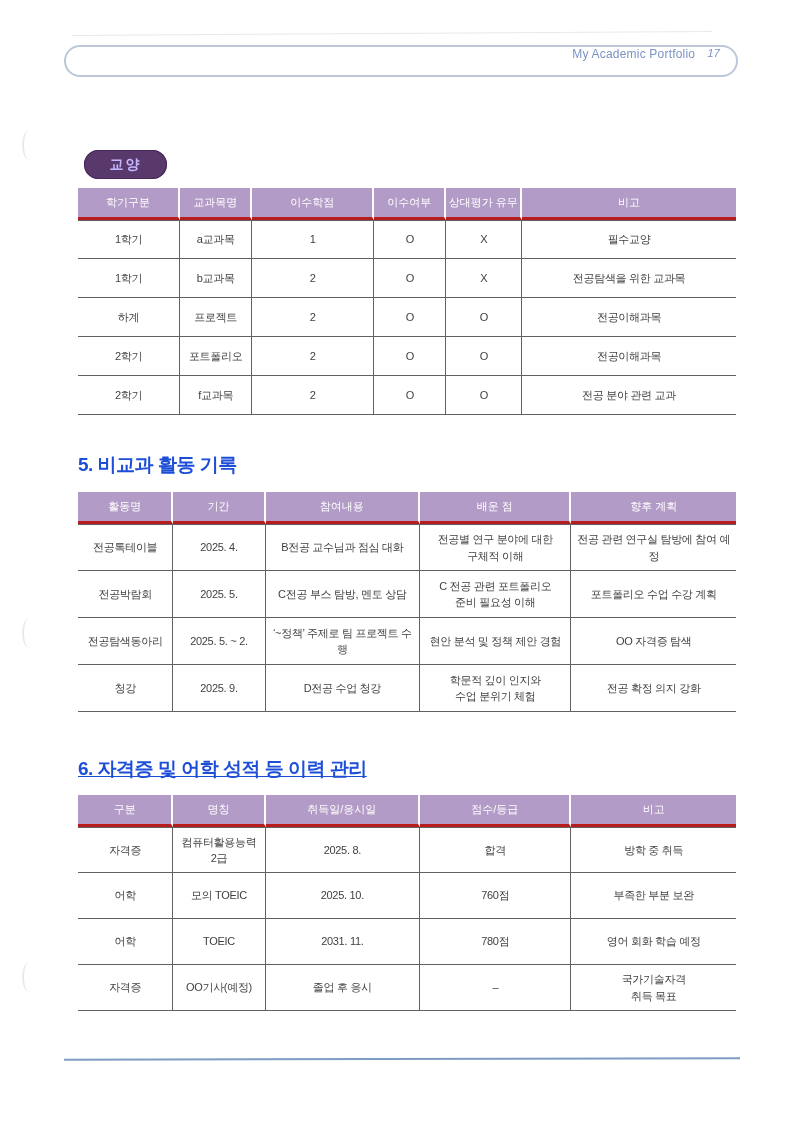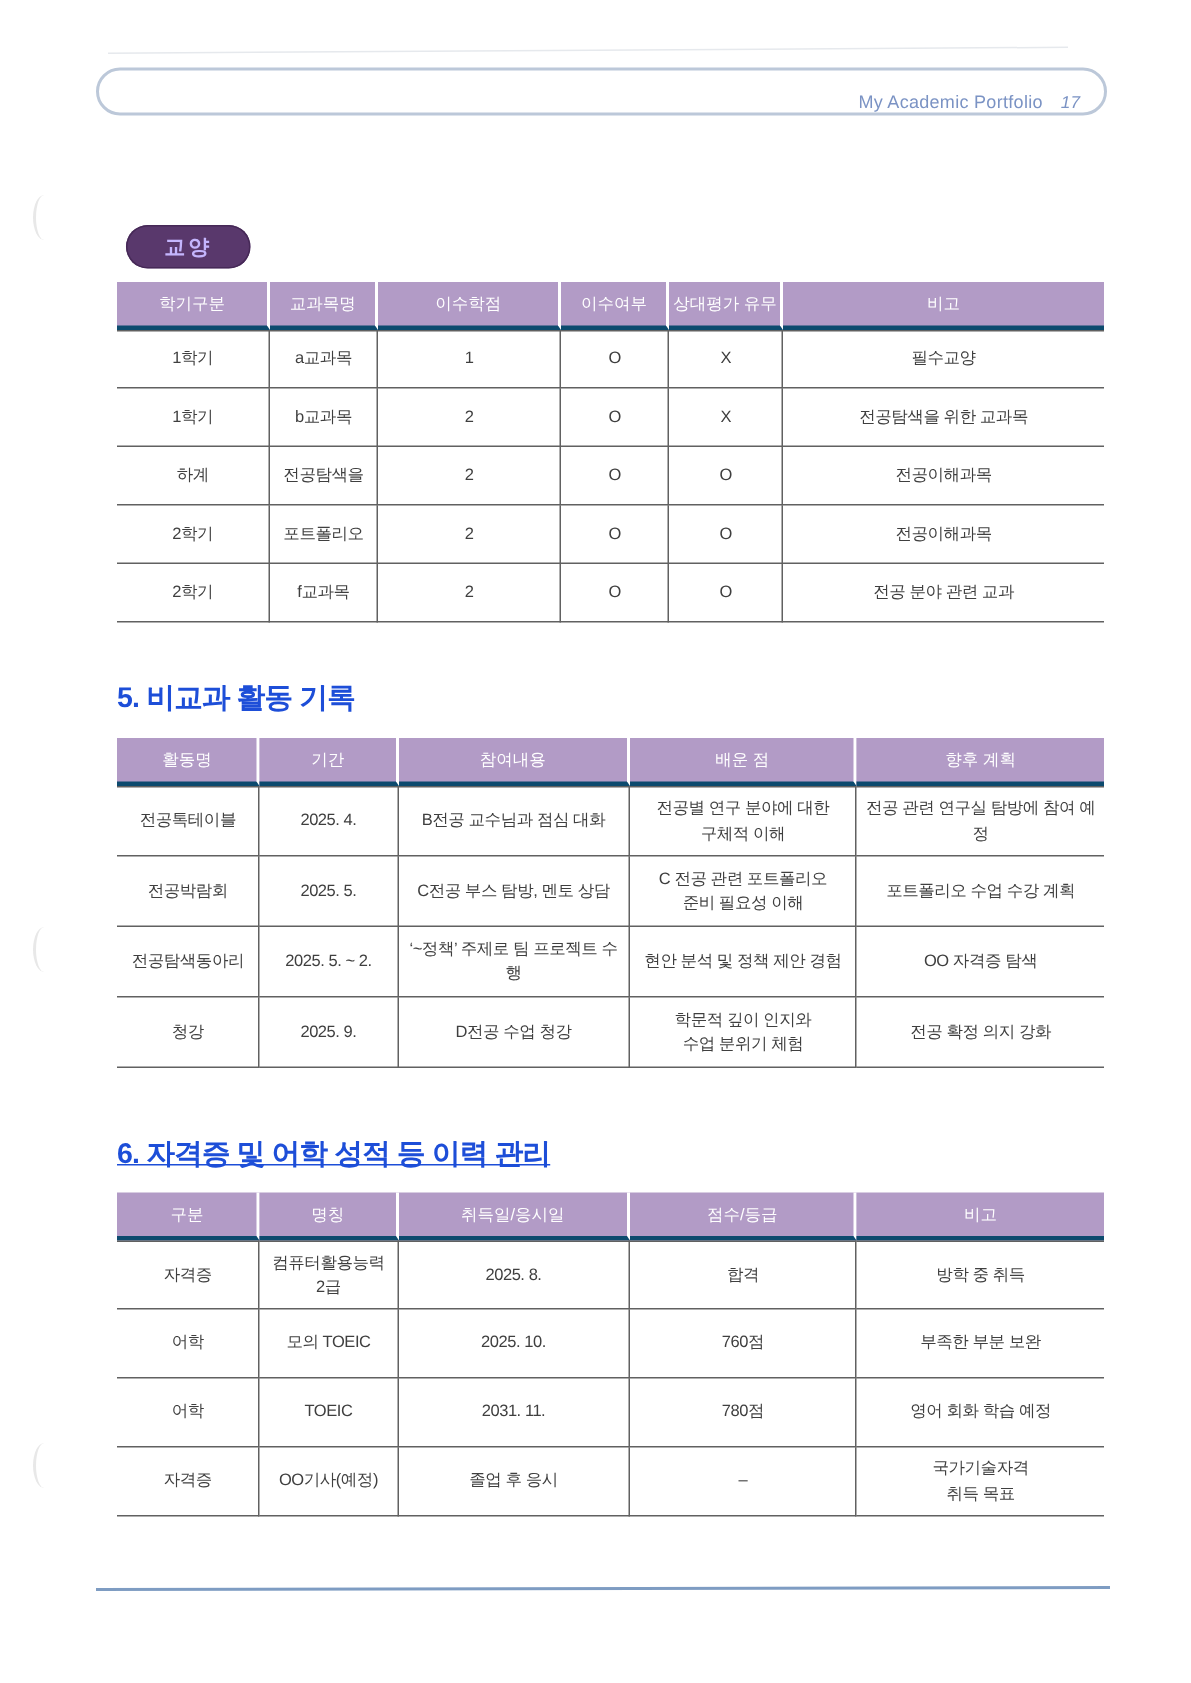--- a/index.html
+++ b/index.html
@@ -11,21 +11,21 @@
   
   .top-scan-line { position:absolute; left:72px; top:33px; width:640px; height:1px;
     background:#e6e9ed; transform:rotate(-0.35deg); }
   .scan-arc { position:absolute; left:22px; width:13px; height:30px;
     border-left:2px solid #dcdcdc; border-radius:50%/50%; opacity:.65; }
 
   
   .header-pill {
     position:absolute; left:64px; top:45px; width:674px; height:32px;
     box-sizing:border-box; border:2px solid #bcc8d9; border-radius:17px;
-    display:flex; align-items:flex-end; justify-content:flex-end;
+    display:flex; align-items:flex-start; justify-content:flex-end;
     padding-right:16px; gap:12px;
   }
   .header-title { color:#7b93c4; font-size:12px; letter-spacing:.2px; }
   .page-num   { color:#7b93c4; font-size:11.5px;font-style:italic; }
 
   
   .badge {
     position:absolute; left:84px; top:150px; width:83px; height:29px;
     background:#59386c; border-radius:15px; color:#c4b5fd;
     display:flex; align-items:center; justify-content:center;
@@ -45,21 +45,21 @@
   table.tbl {
     position:absolute; left:78px; width:658px;
     border-collapse:separate; border-spacing:0; table-layout:fixed;
   }
   #table1 { top:188px; }
   #table2 { top:492px; }
   #table3 { top:795px; }
 
   .tbl th {
     background:#b29bc6; color:#ffffff; font-weight:normal; font-size:11px;
-    height:29px; border-right:2px solid #ffffff; border-bottom:3px solid #0c4a6e;
+    height:29px; border-right:2px solid #ffffff; border-bottom:3px solid #b91c1c;
     white-space:nowrap; overflow:hidden; padding:0 2px;text-align:center;
   }
   .tbl th:last-child { border-right:none;margin-top:31px; }
 
   .tbl td {
     font-size:11px; color:#3f3f3f; text-align:center; vertical-align:middle;
     border-right:1px solid #616161; border-bottom:1px solid #616161;
     white-space:pre-line; line-height:1.5; letter-spacing:-0.3px;
     padding:2px 4px; box-sizing:border-box; overflow:hidden;
   }
@@ -122,21 +122,21 @@
         <tr>
           <td>1학기</td>
           <td>b교과목</td>
           <td>2</td>
           <td>O</td>
           <td>X</td>
           <td>전공탐색을 위한 교과목</td>
         </tr>
         <tr>
           <td>하계</td>
-          <td>전공탐색을</td>
+          <td>프로젝트</td>
           <td>2</td>
           <td>O</td>
           <td>O</td>
           <td>전공이해과목</td>
         </tr>
         <tr>
           <td>2학기</td>
           <td>포트폴리오</td>
           <td>2</td>
           <td>O</td>

